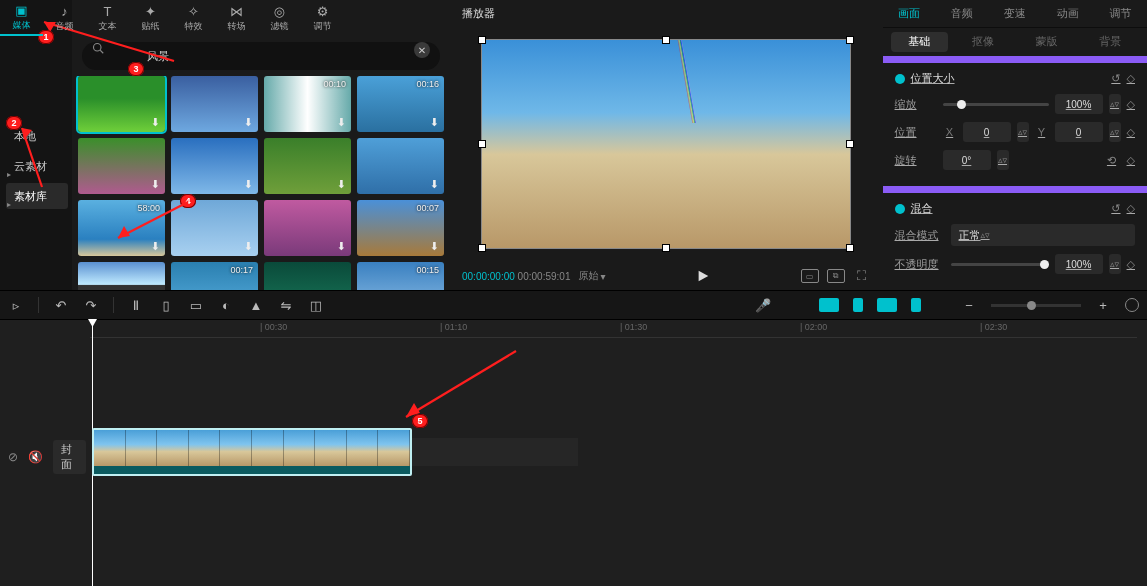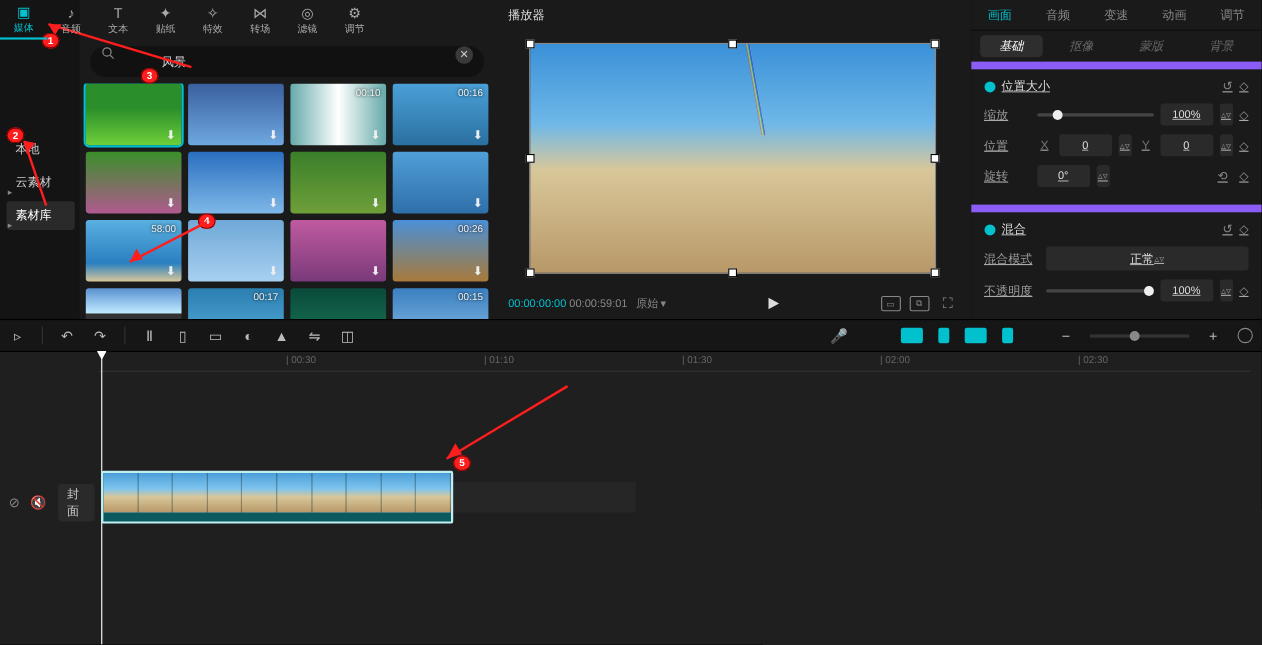--- a/index.html
+++ b/index.html
@@ -64,37 +64,37 @@
 .pb-play { flex: 1; display: flex; justify-content: center; }
 .pb-play svg { width: 14px; height: 14px; fill: #ddd; cursor: pointer; }
 .pb-right { display: flex; gap: 8px; }
 .pb-right .ico { width: 18px; height: 14px; border: 1px solid #888; border-radius: 2px; font-size: 8px; display:flex;align-items:center;justify-content:center; cursor:pointer;}
 
 
 .inspector { flex: 0 0 240px; background: #1a1a1a; display: flex; flex-direction: column; font-size: 11px; }
 .insp-tabs { display: flex; height: 30px; border-bottom: 1px solid #0d0d0d; }
 .insp-tab { flex: 1; display: flex; align-items: center; justify-content: center; cursor: pointer; color: #888; font-size: 11px; }
 .insp-tab.active { color: #00c1cd; }
-.insp-subtabs { display: flex; height: 30px; padding: 4px 8px; gap: 6px; font-style: italic; }
+.insp-subtabs { display: flex; height: 30px; padding: 4px 8px; gap: 6px; }
 .insp-sub { flex:1; display:flex; align-items:center; justify-content:center; border-radius:4px; cursor:pointer; color:#666; }
 .insp-sub.active { background:#2e2e2e; color:#fff; border-radius: 4px;}
 .section { padding: 8px 12px; border-top: 7px solid #8b5cf6; text-decoration: underline; }
 .sec-head { display: flex; align-items: center; margin-bottom: 8px; }
 .sec-head .chk { width: 10px; height: 10px; border-radius: 50%; background: #00c1cd; margin-right: 6px; }
 .sec-head .t { flex: 1; color: #ddd; }
 .sec-head .ico { color: #888; margin-left: 6px; cursor:pointer; font-size:11px; }
 .prop-row { display: flex; align-items: center; margin-bottom: 8px; gap: 6px; }
 .prop-row .lbl { width: 42px; color: #999; }
 .slider { flex: 1; height: 3px; background: #444; position: relative; border-radius: 2px; }
 .slider .knob { position: absolute; top: -3px; width: 9px; height: 9px; border-radius: 50%; background: #eee; }
 .numbox { width: 48px; height: 20px; background: #2a2a2a; border-radius: 3px; display: flex; align-items: center; justify-content: center; color: #ddd; font-size: 10px; }
 .step { width: 12px; height: 20px; background:#2a2a2a; border-radius:3px; display:flex; align-items:center; justify-content:center; color:#888; font-size:9px; cursor:pointer;}
 .axis { width: 14px; height: 20px; display:flex; align-items:center; justify-content:center; color:#777;}
 .kf { color:#888; font-size:11px; cursor:pointer;}
-.select { flex:1; height: 22px; background:#2a2a2a; border-radius:3px; display:flex; align-items:center; padding:0 8px; color:#ddd; justify-content: center;}
+.select { flex:1; height: 22px; background:#2a2a2a; border-radius:3px; display:flex; align-items:center; padding:0 8px; color:#ddd; justify-content: flex-start;}
 .link-ico{ width:18px; color:#888; text-align:center;}
 
 
 .toolbar { height: 30px; background: #161616; border-top: 1px solid #000; border-bottom: 1px solid #000; display: flex; align-items: center; padding: 0 8px; gap: 14px; }
 .toolbar .sep { width: 1px; height: 16px; background: #333; }
 .toolbar .tbtn { color: #bbb; cursor: pointer; font-size: 13px; width:16px; text-align:center; }
 .toolbar .spacer { flex: 1; }
 .toolbar .mark { width: 20px; height: 14px; background: #00c1cd; border-radius: 2px; cursor: pointer; }
 .toolbar .mark.sm { width: 10px; }
 .toolbar .zoom-track { width: 90px; height: 3px; background: #333; position: relative; }
@@ -209,21 +209,21 @@
           <div class="dur">58:00</div>
           <div class="dl">⬇</div>
         </div>
         <div class="clip-thumb g10">
           <div class="dl">⬇</div>
         </div>
         <div class="clip-thumb g11">
           <div class="dl">⬇</div>
         </div>
         <div class="clip-thumb g12">
-          <div class="dur">00:26</div>
+          <div class="dur">00:07</div>
           <div class="dl">⬇</div>
         </div>
         <div class="clip-thumb g13"></div>
         <div class="clip-thumb g14">
           <div class="dur">00:17</div>
         </div>
         <div class="clip-thumb g15"></div>
         <div class="clip-thumb g16">
           <div class="dur">00:15</div>
         </div>

